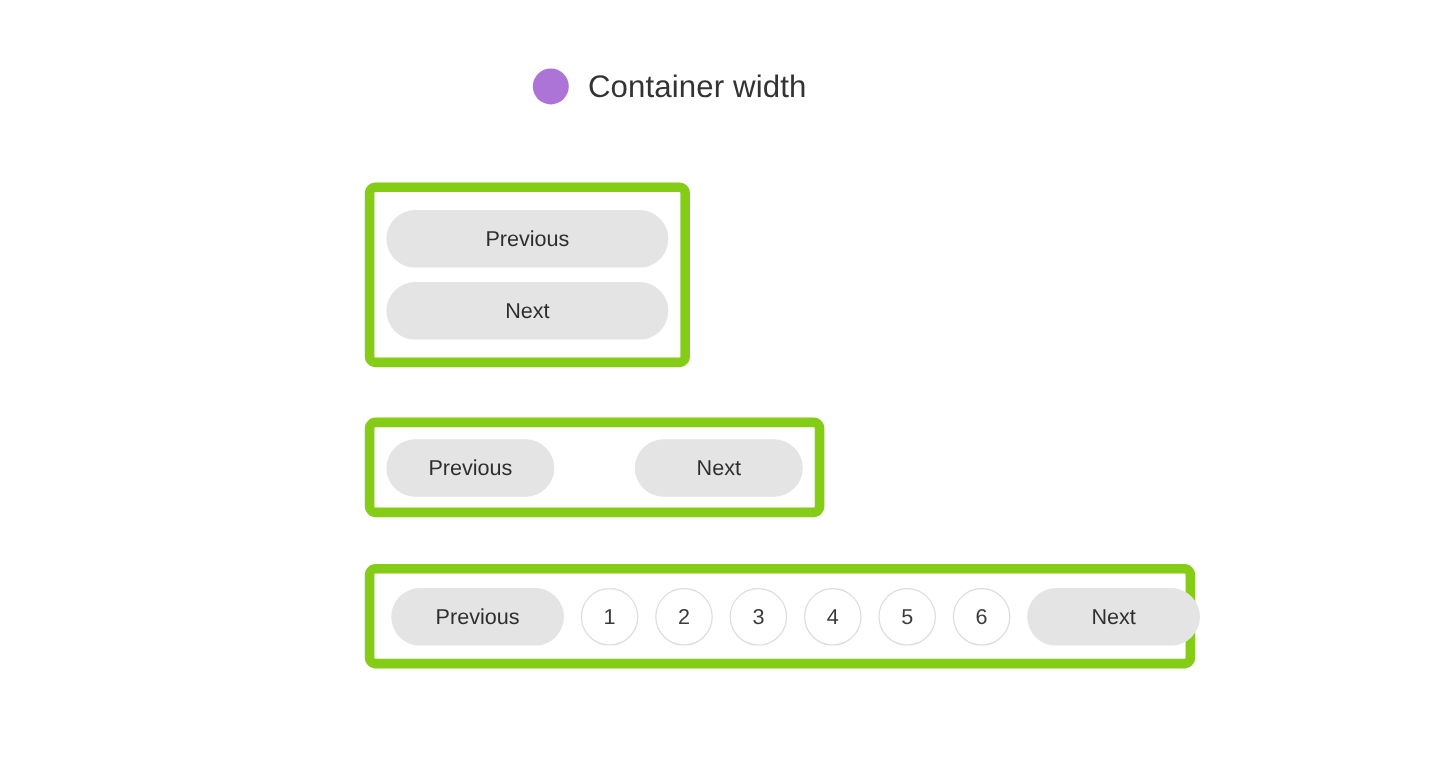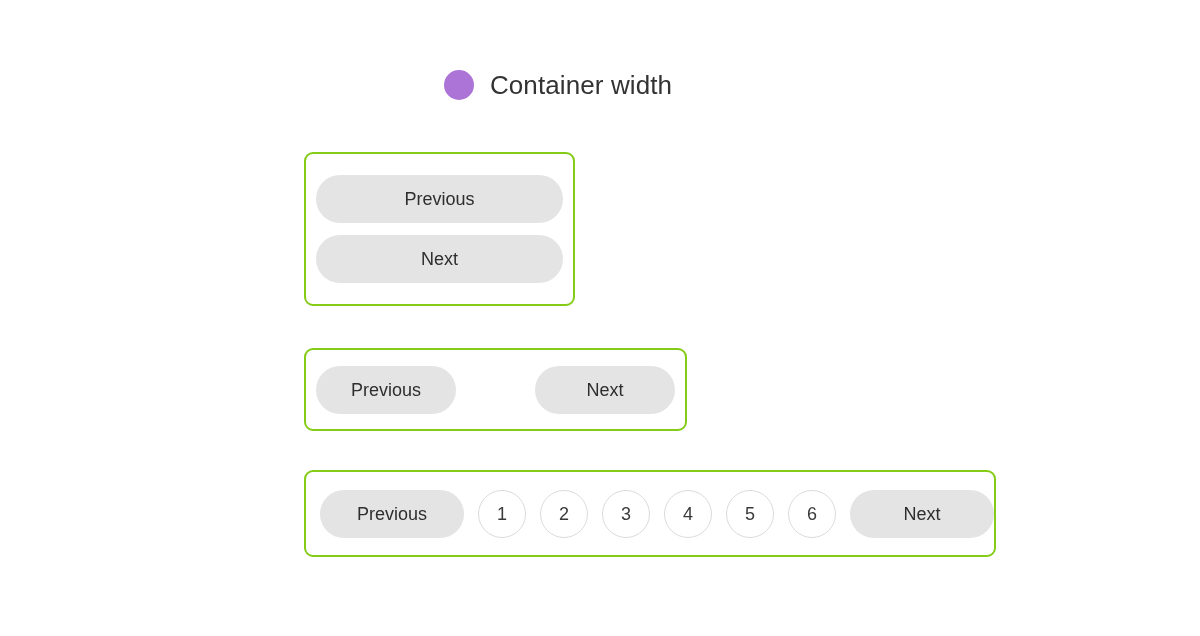--- a/index.html
+++ b/index.html
@@ -19,21 +19,20 @@
   
   .heading {
     position: absolute;
     left: 0;
     top: 57px;
     width: 1116px;
     display: flex;
     align-items: flex-start;
     justify-content: center;
     gap: 16px;
-    margin-top: 13px;
   }
   .heading-dot {
     width: 30px;
     height: 30px;
     border-radius: 50%;
     background: #ab74d6;
     flex: 0 0 auto;
   }
   .heading-title {
     font-size: 26px;
@@ -42,21 +41,21 @@
     font-weight: 400;
     letter-spacing: 0.1px;
     white-space: nowrap;
   }
 
   
   .demo-box {
     position: absolute;
     left: 304px;
     box-sizing: border-box;
-    border: 2px solid #84cc16;
+    border: 8px solid #84cc16;
     border-radius: 9px;
     background: #ffffff;
     display: flex;
     align-items: center;
   }
   .demo-box--stacked {
     top: 152px;
     width: 271px;
     height: 154px;
     flex-direction: column;

